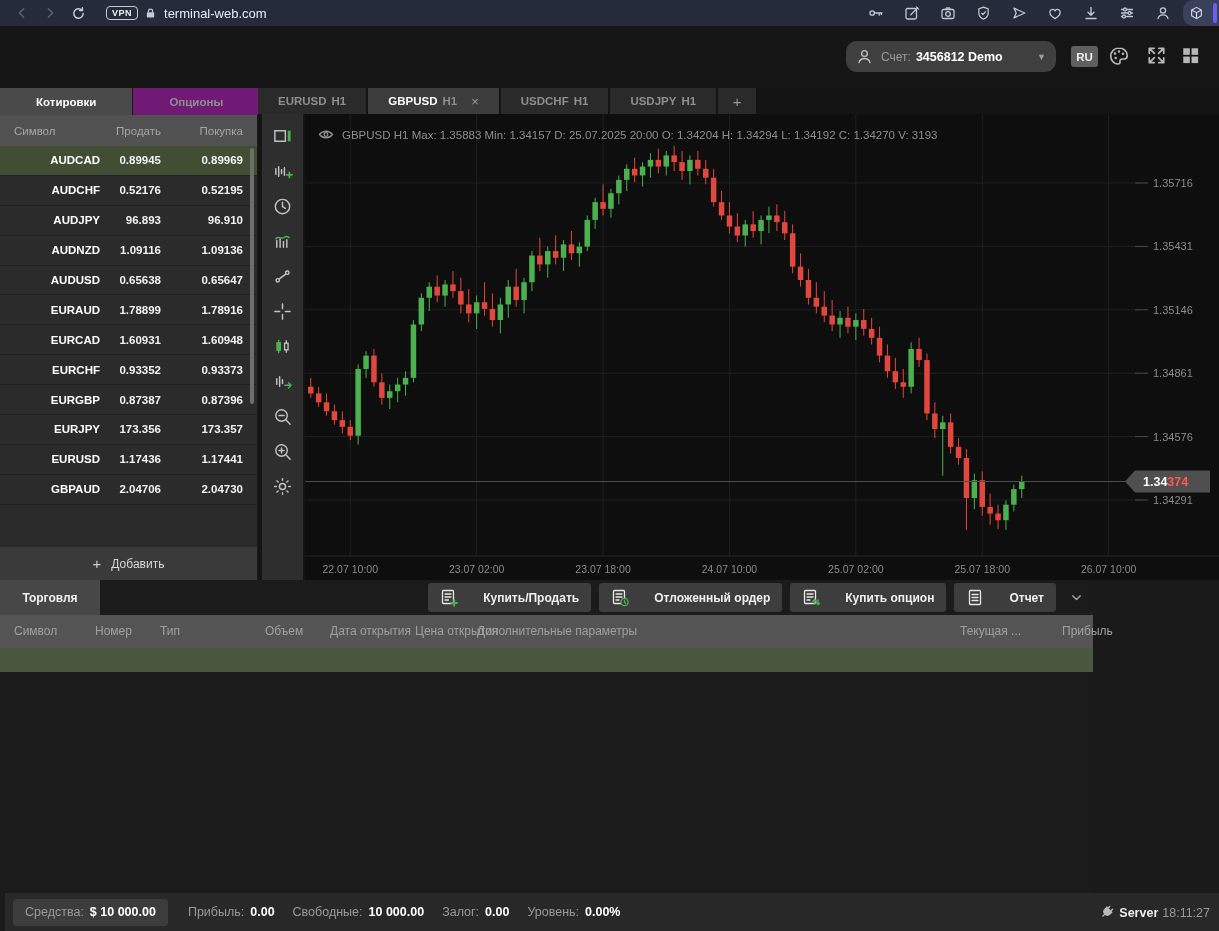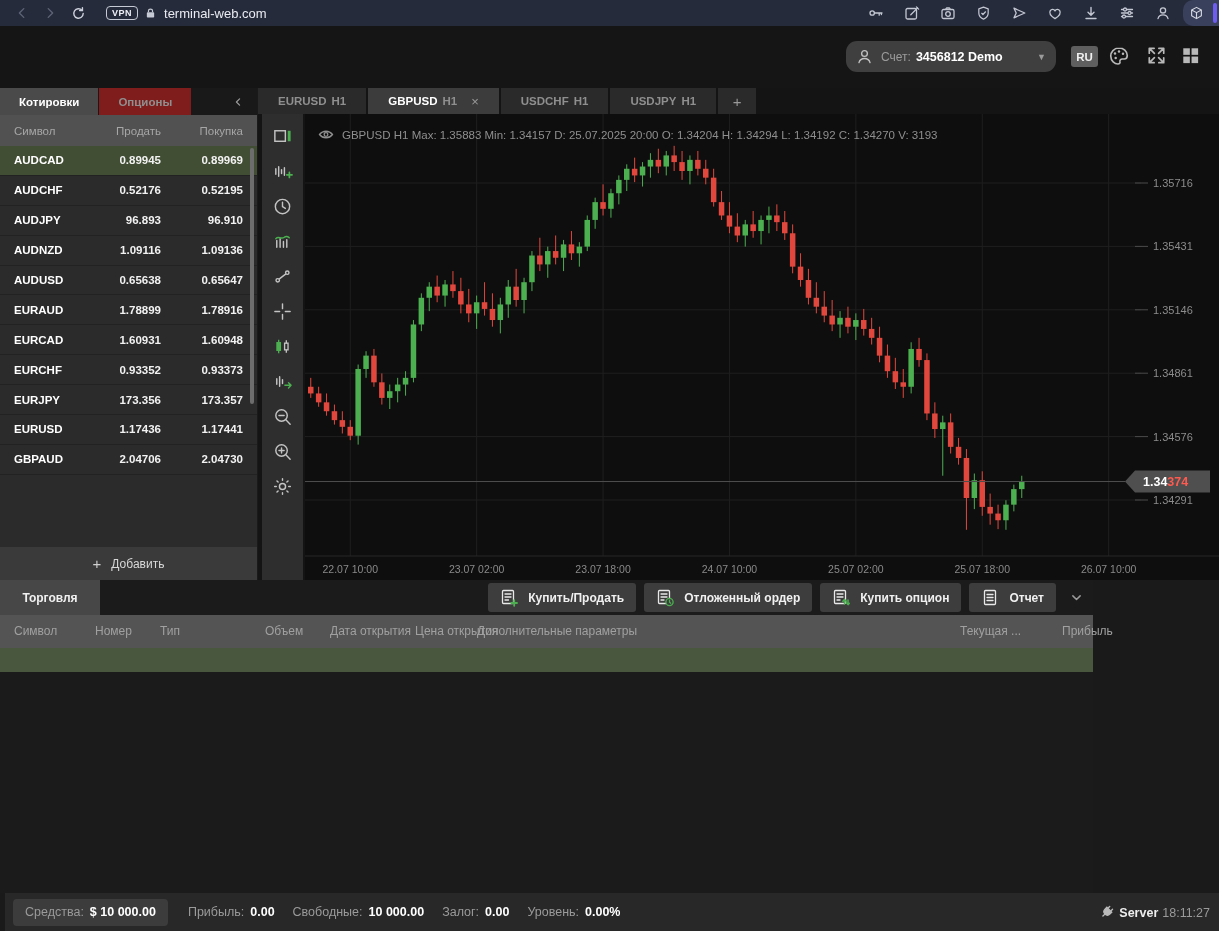--- a/index.html
+++ b/index.html
@@ -30,33 +30,33 @@
   .acc-label{color:#9b9b9b;font-size:12px;margin-left:8px;}
   .acc-value{color:#fff;font-weight:700;font-size:12.5px;margin-left:5px;}
   .acc-caret{margin-left:auto;color:#9b9b9b;font-size:9px;}
   .ru-btn{position:absolute;left:1071px;top:20px;width:27px;height:21px;background:#5f5f5f;border-radius:3px;
           color:#f0f0f0;font-weight:700;font-size:11.5px;display:flex;align-items:center;justify-content:center;}
   .tb-icon{position:absolute;top:19px;color:#b8b8b8;display:flex;}
 
   
   .quotes{position:absolute;left:0;top:88px;width:257px;height:492px;background:#2b2b2b;}
   .q-tabs{height:27px;background:#191919;display:flex;align-items:stretch;}
-  .q-tab{padding:0 19px;display:flex;align-items:center;font-size:11.5px;font-weight:700;}
+  .q-tab{padding:0 36px;display:flex;align-items:center;font-size:11.5px;font-weight:700;}
   .q-tab.active{background:#4a4a4a;color:#fff;}
-  .q-tab.inactive{background:#7f1d1d;color:#8f8f8f;margin-left:1px;}
+  .q-tab.inactive{background:#701a75;color:#8f8f8f;margin-left:1px;}
   .q-collapse{margin-left:auto;color:#9a9a9a;display:flex;align-items:center;padding-right:14px;}
   .q-head{height:31px;background:#515151;display:flex;align-items:center;font-size:11.5px;color:#a6a6a6;padding:0 14px;}
   .h-sym{width:86px;}
   .h-sell{flex:1;text-align:right;}
   .h-buy{width:82px;text-align:right;}
   #q-rows{position:absolute;top:58px;left:0;right:0;height:402px;overflow:hidden;}
   .q-row{height:29.9px;display:flex;align-items:center;padding:0 14px;border-bottom:1px solid #222;
          background:#2b2b2b;font-size:11.5px;font-weight:700;color:#f2f2f2;}
   .q-row.sel{background:#414e34;}
-  .q-row .sym{width:86px;color:#fff;}
+  .q-row .sym{width:86px;color:#fff;text-align:right;}
   .q-row .sell{flex:1;text-align:right;}
   .q-row .buy{width:82px;text-align:right;padding-left:20px;}
   .q-scroll{position:absolute;right:3px;top:60px;width:4px;height:256px;background:#6d6d6d;border-radius:2px;}
   .q-add{position:absolute;bottom:0;left:0;right:0;height:33px;background:#3a3a3a;display:flex;
          align-items:center;justify-content:center;color:#d8d8d8;font-size:12px;gap:10px;}
   .q-add .plus{font-size:15px;color:#cfcfcf;}
 
   
   .chartp{position:absolute;left:258px;top:88px;width:961px;height:492px;background:#141414;}
   .c-tabs{height:26px;display:flex;gap:2px;}
@@ -73,21 +73,21 @@
   #chart-svg{position:absolute;left:47px;top:26px;background:#0e0e0e;}
   .c-info{position:absolute;left:60px;top:40px;display:flex;align-items:center;gap:8px;color:#8f8f8f;font-size:11.5px;}
 
   
   .tradep{position:absolute;left:0;top:580px;width:1093px;height:313px;background:#1b1b1b;}
   .t-tabrow{height:35px;position:relative;display:flex;align-items:center;}
   .t-tab{width:100px;height:35px;background:#474747;color:#f0f0f0;font-size:12px;font-weight:700;
          display:flex;align-items:center;justify-content:center;}
   .t-btns{margin-left:auto;display:flex;align-items:center;gap:8px;padding-right:10px;}
   .t-btn{height:29px;background:#3d3d3d;border-radius:3px;color:#f0f0f0;font-size:12px;font-weight:700;
-         display:flex;align-items:center;gap:10px;padding:0 12px;}
+         display:flex;align-items:center;gap:25px;padding:0 12px;}
   .t-chev{color:#9a9a9a;margin-left:6px;display:flex;}
   .t-head{position:relative;height:33px;background:#545454;}
   .t-head span{position:absolute;top:9px;font-size:12px;color:#a0a0a0;white-space:nowrap;}
   .t-green{height:24px;background:#4a573f;}
 
   
   .statusbar{position:absolute;left:5px;top:893px;width:1219px;height:38px;background:#282828;
              display:flex;align-items:center;font-size:12.5px;}
   .st-box{background:#3c3c3c;border-radius:4px;height:27px;display:flex;align-items:center;
           padding:0 12px;margin-left:8px;gap:6px;}
@@ -283,20 +283,25 @@
         </div>
         <div class="q-row">
           <span class="sym">EURCAD</span>
           <span class="sell">1.60931</span>
           <span class="buy">1.60948</span>
         </div>
         <div class="q-row">
           <span class="sym">EURCHF</span>
           <span class="sell">0.93352</span>
           <span class="buy">0.93373</span>
+        </div>
+        <div class="q-row">
+          <span class="sym">EURGBP</span>
+          <span class="sell">0.87387</span>
+          <span class="buy">0.87396</span>
         </div>
         <div class="q-row">
           <span class="sym">EURJPY</span>
           <span class="sell">173.356</span>
           <span class="buy">173.357</span>
         </div>
         <div class="q-row">
           <span class="sym">EURUSD</span>
           <span class="sell">1.17436</span>
           <span class="buy">1.17441</span>

